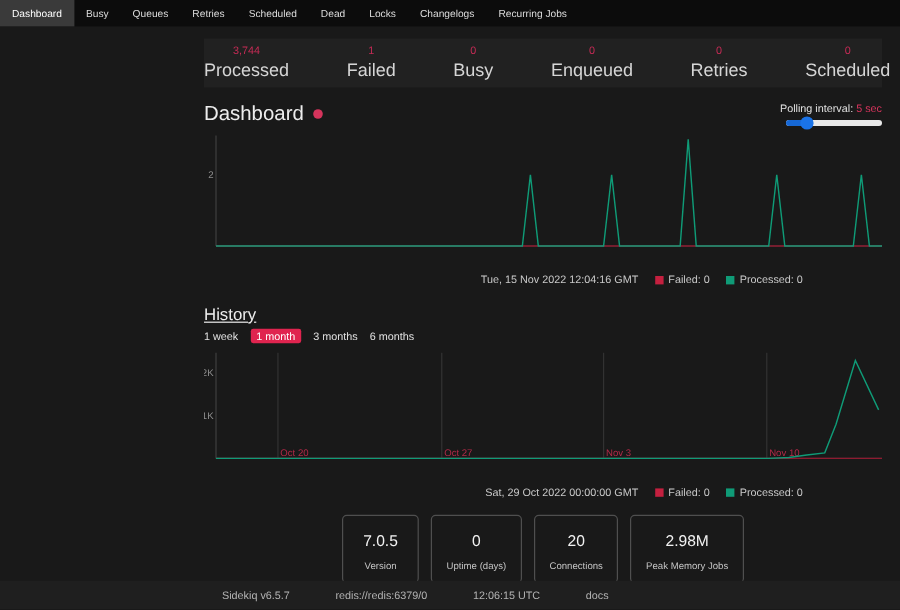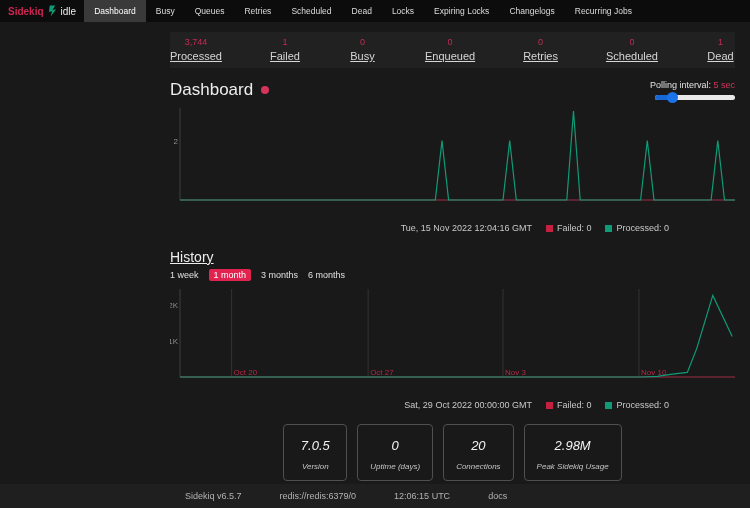--- a/index.html
+++ b/index.html
@@ -16,21 +16,21 @@
   .brand .status { color:#ececec; font-size:10px; }
   .nav-tabs { display:flex; }
   .tab { display:flex; align-items:center; padding:0 10px; font-size:8.5px; color:#dcdcdc; cursor:pointer; }
   .tab.active { background:#3a3a3a; color:#fff; }
   
   .container { margin-left:170px; width:565px; }
   
   .stats-bar { margin-top:10px; background:#212121; display:flex; padding:5px 0 6px;gap:48px; }
   .stat { flex:1; text-align:center; cursor:default; }
   .stat .v { color:#c42b55; font-size:9px; }
-  .stat .l { color:#d6d6d6; font-size:11px; margin-top:3px;text-decoration:underline; }
+  .stat .l { color:#d6d6d6; font-size:15px; margin-top:3px; }
   
   .section-head { display:flex; justify-content:space-between; align-items:flex-start; margin-top:12px; }
   .page-title { font-size:17px; font-weight:400; color:#ededed; margin:0; display:flex; align-items:center; gap:8px; }
   .beacon { width:8px; height:8px; border-radius:50%; background:#d5345c; }
   .section-title { font-size:14px; font-weight:400; color:#ededed; margin:16px 0 4px;text-decoration:underline; }
   
   .polling { text-align:right; font-size:9px; color:#e0e0e0; }
   .polling .val { color:#d5345c;text-align:right; }
   .slider { margin-top:5px; margin-left:auto; width:80px; height:5px; background:#e9e9e9; border-radius:3px; position:relative; cursor:pointer; }
   .slider .fill { position:absolute; left:0; top:0; height:5px; width:18px; background:#1668d6; border-radius:3px 0 0 3px; }
@@ -41,41 +41,32 @@
   .legend .item { display:flex; align-items:center; gap:4px; }
   .sw { display:inline-block; width:7px; height:7px; }
   .sw.failed { background:#c4203f; }
   .sw.processed { background:#0f9b77; }
   
   .periods { display:flex; gap:10px; align-items:center; font-size:9px; margin:4px 0 4px; }
   .period { color:#e0e0e0; cursor:pointer; }
   .period.active { background:#e0244f; color:#fff; padding:1px 5px; border-radius:2px;text-align:center; }
   
   .cards { display:flex; justify-content:center; gap:10px; margin-top:14px; }
-  .card { border:1px solid #4f4f4f; border-radius:4px; padding:13px 12px 9px; text-align:center; min-width:64px;font-style:italic; }
+  .card { border:1px solid #4f4f4f; border-radius:4px; padding:13px 12px 9px; text-align:center; min-width:64px; }
   .card .v { font-size:13px; color:#f2f2f2; }
   .card .l { font-size:8px; color:#c4c4c4; margin-top:9px; white-space:nowrap; }
   
   .footer { position:absolute; left:0; bottom:0; width:750px; height:24px; background:#1f1f1f;
             display:flex; align-items:center; gap:38px; padding-left:185px; font-size:9px; color:#b3b3b3; }
   .footer a { color:#b3b3b3; text-decoration:none; cursor:pointer; }
 </style>
 </head>
 <body>
 
 <div class="navbar">
-  <div class="brand">
-    <span class="logo">Sidekiq</span>
-    <span style="display:inline-flex;">
-      <svg width="9" height="12" viewBox="0 0 10 12">
-          <path d="M2 0 L8 0 L5 5 L9 4 L3 12 L4.5 6.2 L1 7 Z" fill="#0f9b77"></path>
-        </svg>
-    </span>
-    <span class="status">idle</span>
-  </div>
   <div class="nav-tabs">
     <div class="tab active">
         <span>Dashboard</span>
       </div>
     <div class="tab">
         <span>Busy</span>
       </div>
     <div class="tab">
         <span>Queues</span>
       </div>
@@ -83,23 +74,20 @@
         <span>Retries</span>
       </div>
     <div class="tab">
         <span>Scheduled</span>
       </div>
     <div class="tab">
         <span>Dead</span>
       </div>
     <div class="tab">
         <span>Locks</span>
-      </div>
-    <div class="tab">
-        <span>Expiring Locks</span>
       </div>
     <div class="tab">
         <span>Changelogs</span>
       </div>
     <div class="tab">
         <span>Recurring Jobs</span>
       </div>
   </div>
 </div>
 
@@ -214,21 +202,21 @@
     <div class="card">
       <div class="v">0</div>
       <div class="l">Uptime (days)</div>
     </div>
     <div class="card">
       <div class="v">20</div>
       <div class="l">Connections</div>
     </div>
     <div class="card">
       <div class="v">2.98M</div>
-      <div class="l">Peak Sidekiq Usage</div>
+      <div class="l">Peak Memory Jobs</div>
     </div>
   </div>
 
 </div>
 
 <div class="footer">
   <span>Sidekiq v6.5.7</span>
   <span>redis://redis:6379/0</span>
   <span>12:06:15 UTC</span>
   <a>docs</a>

